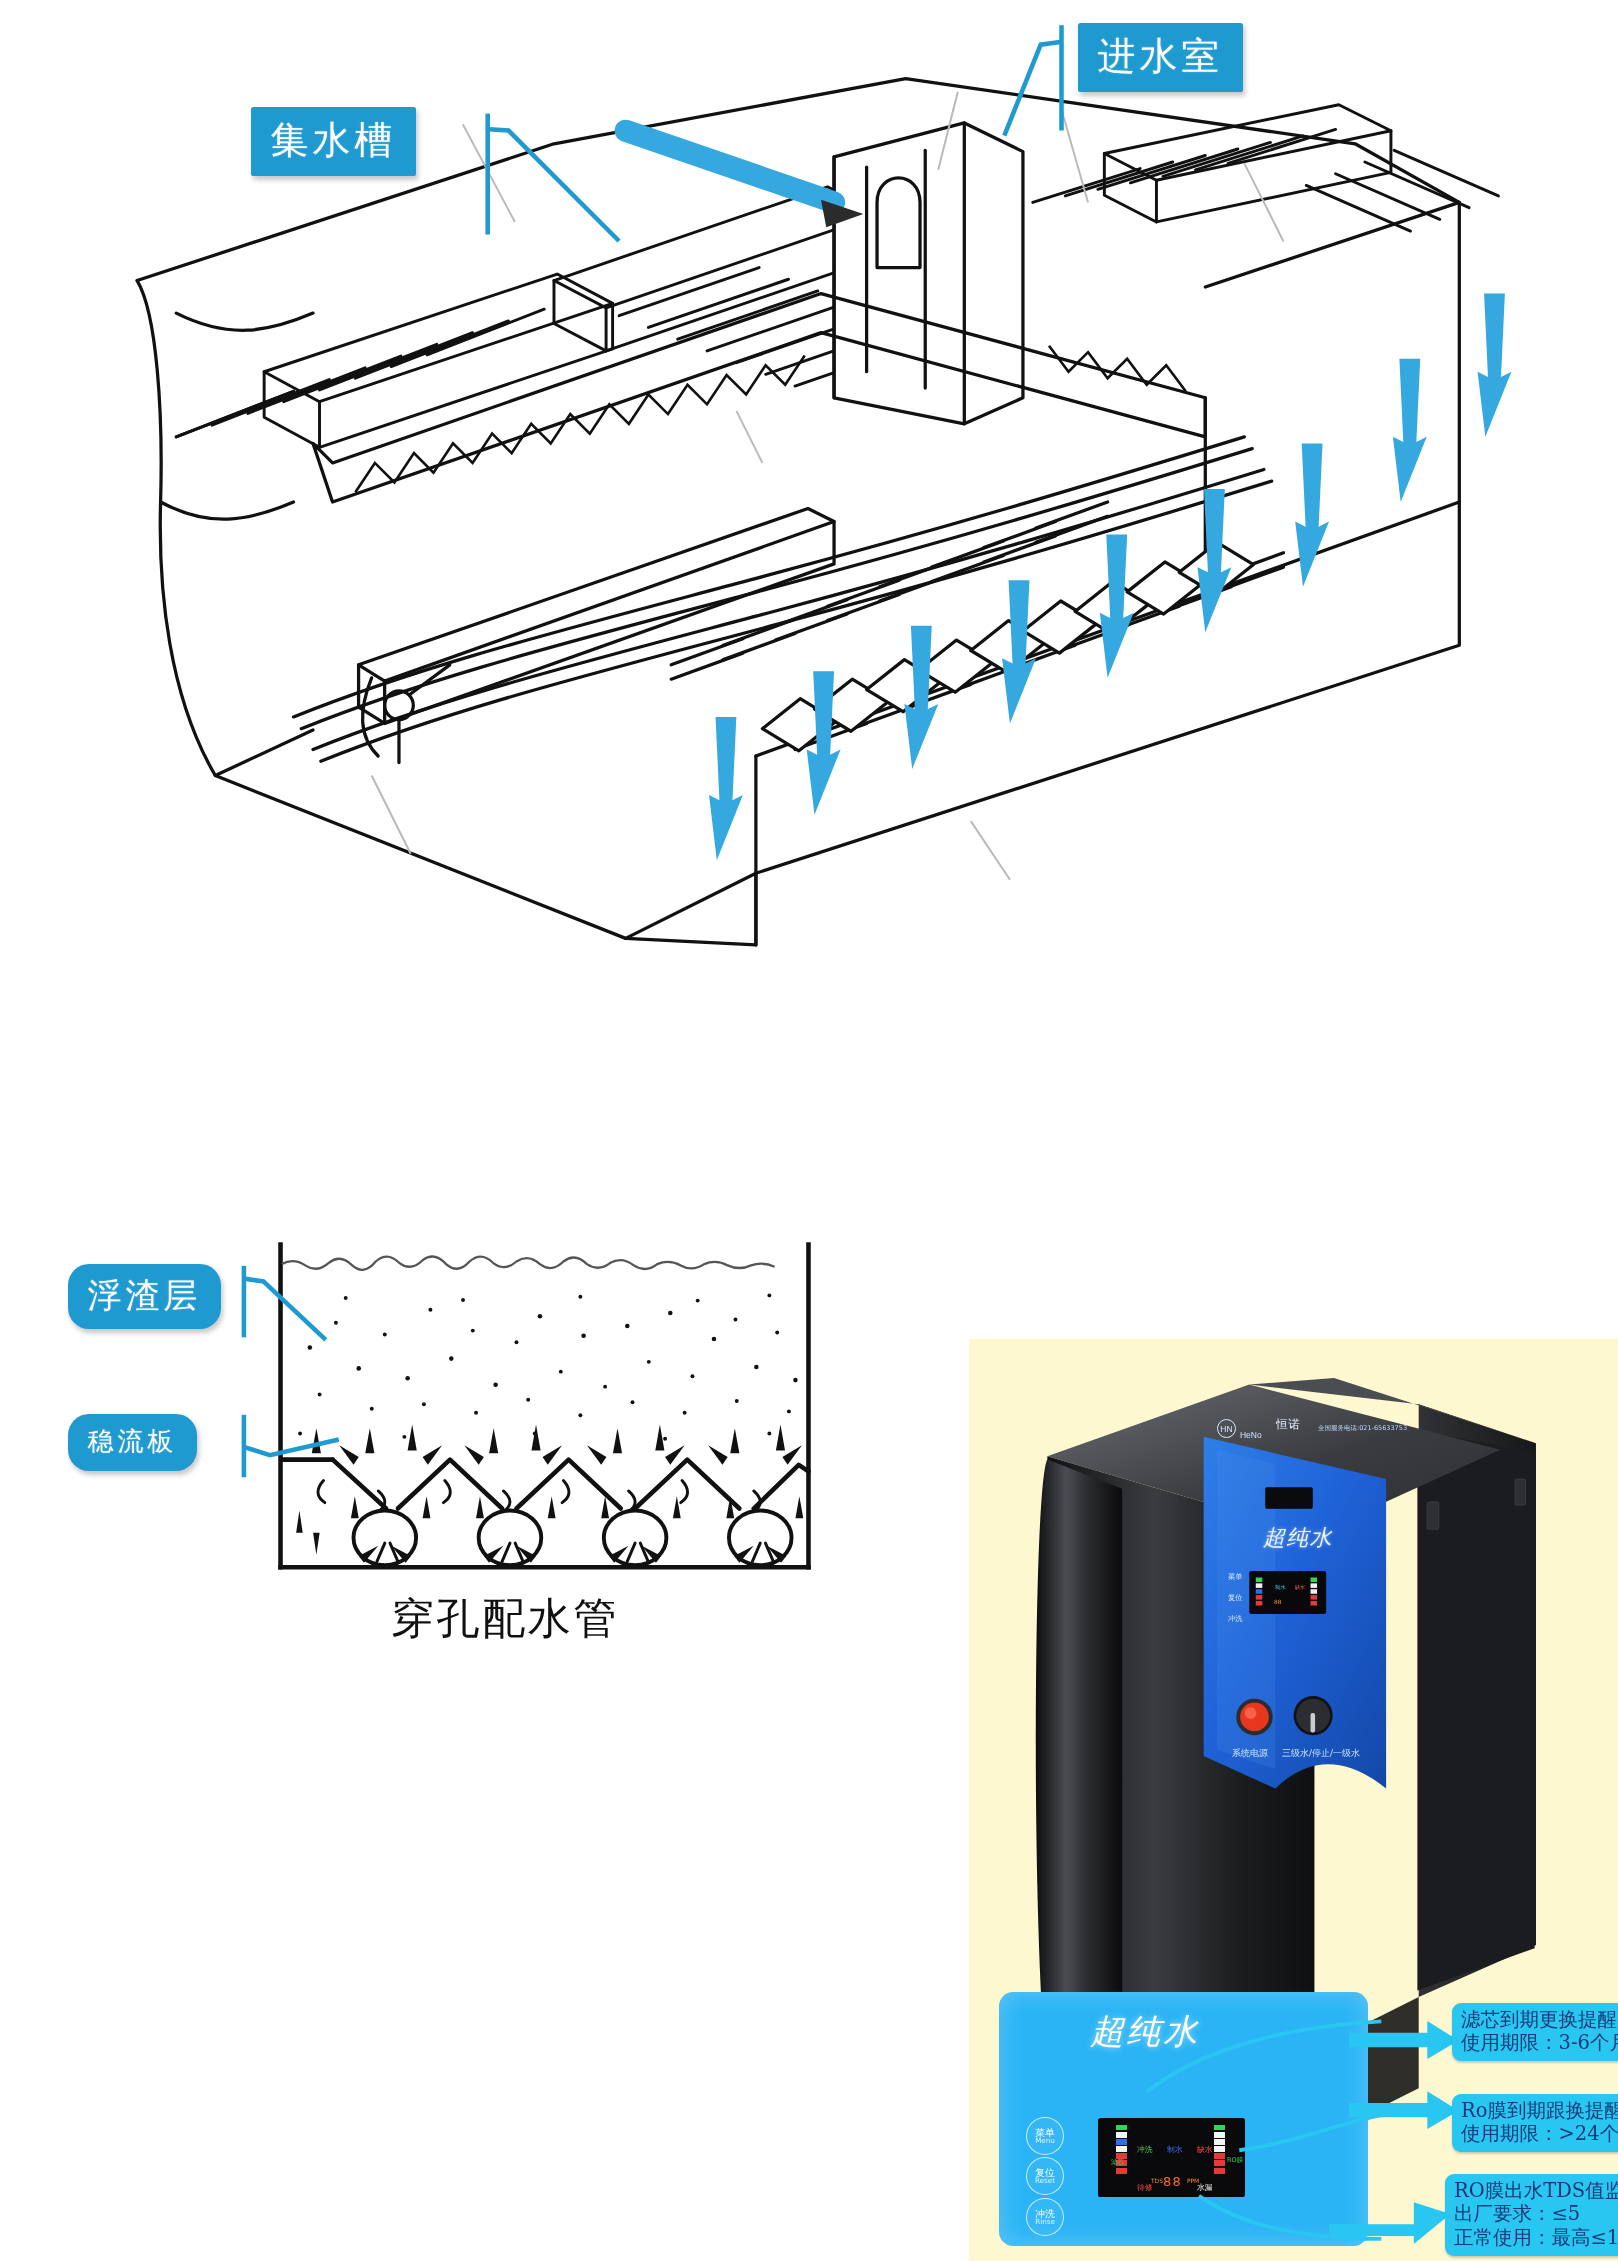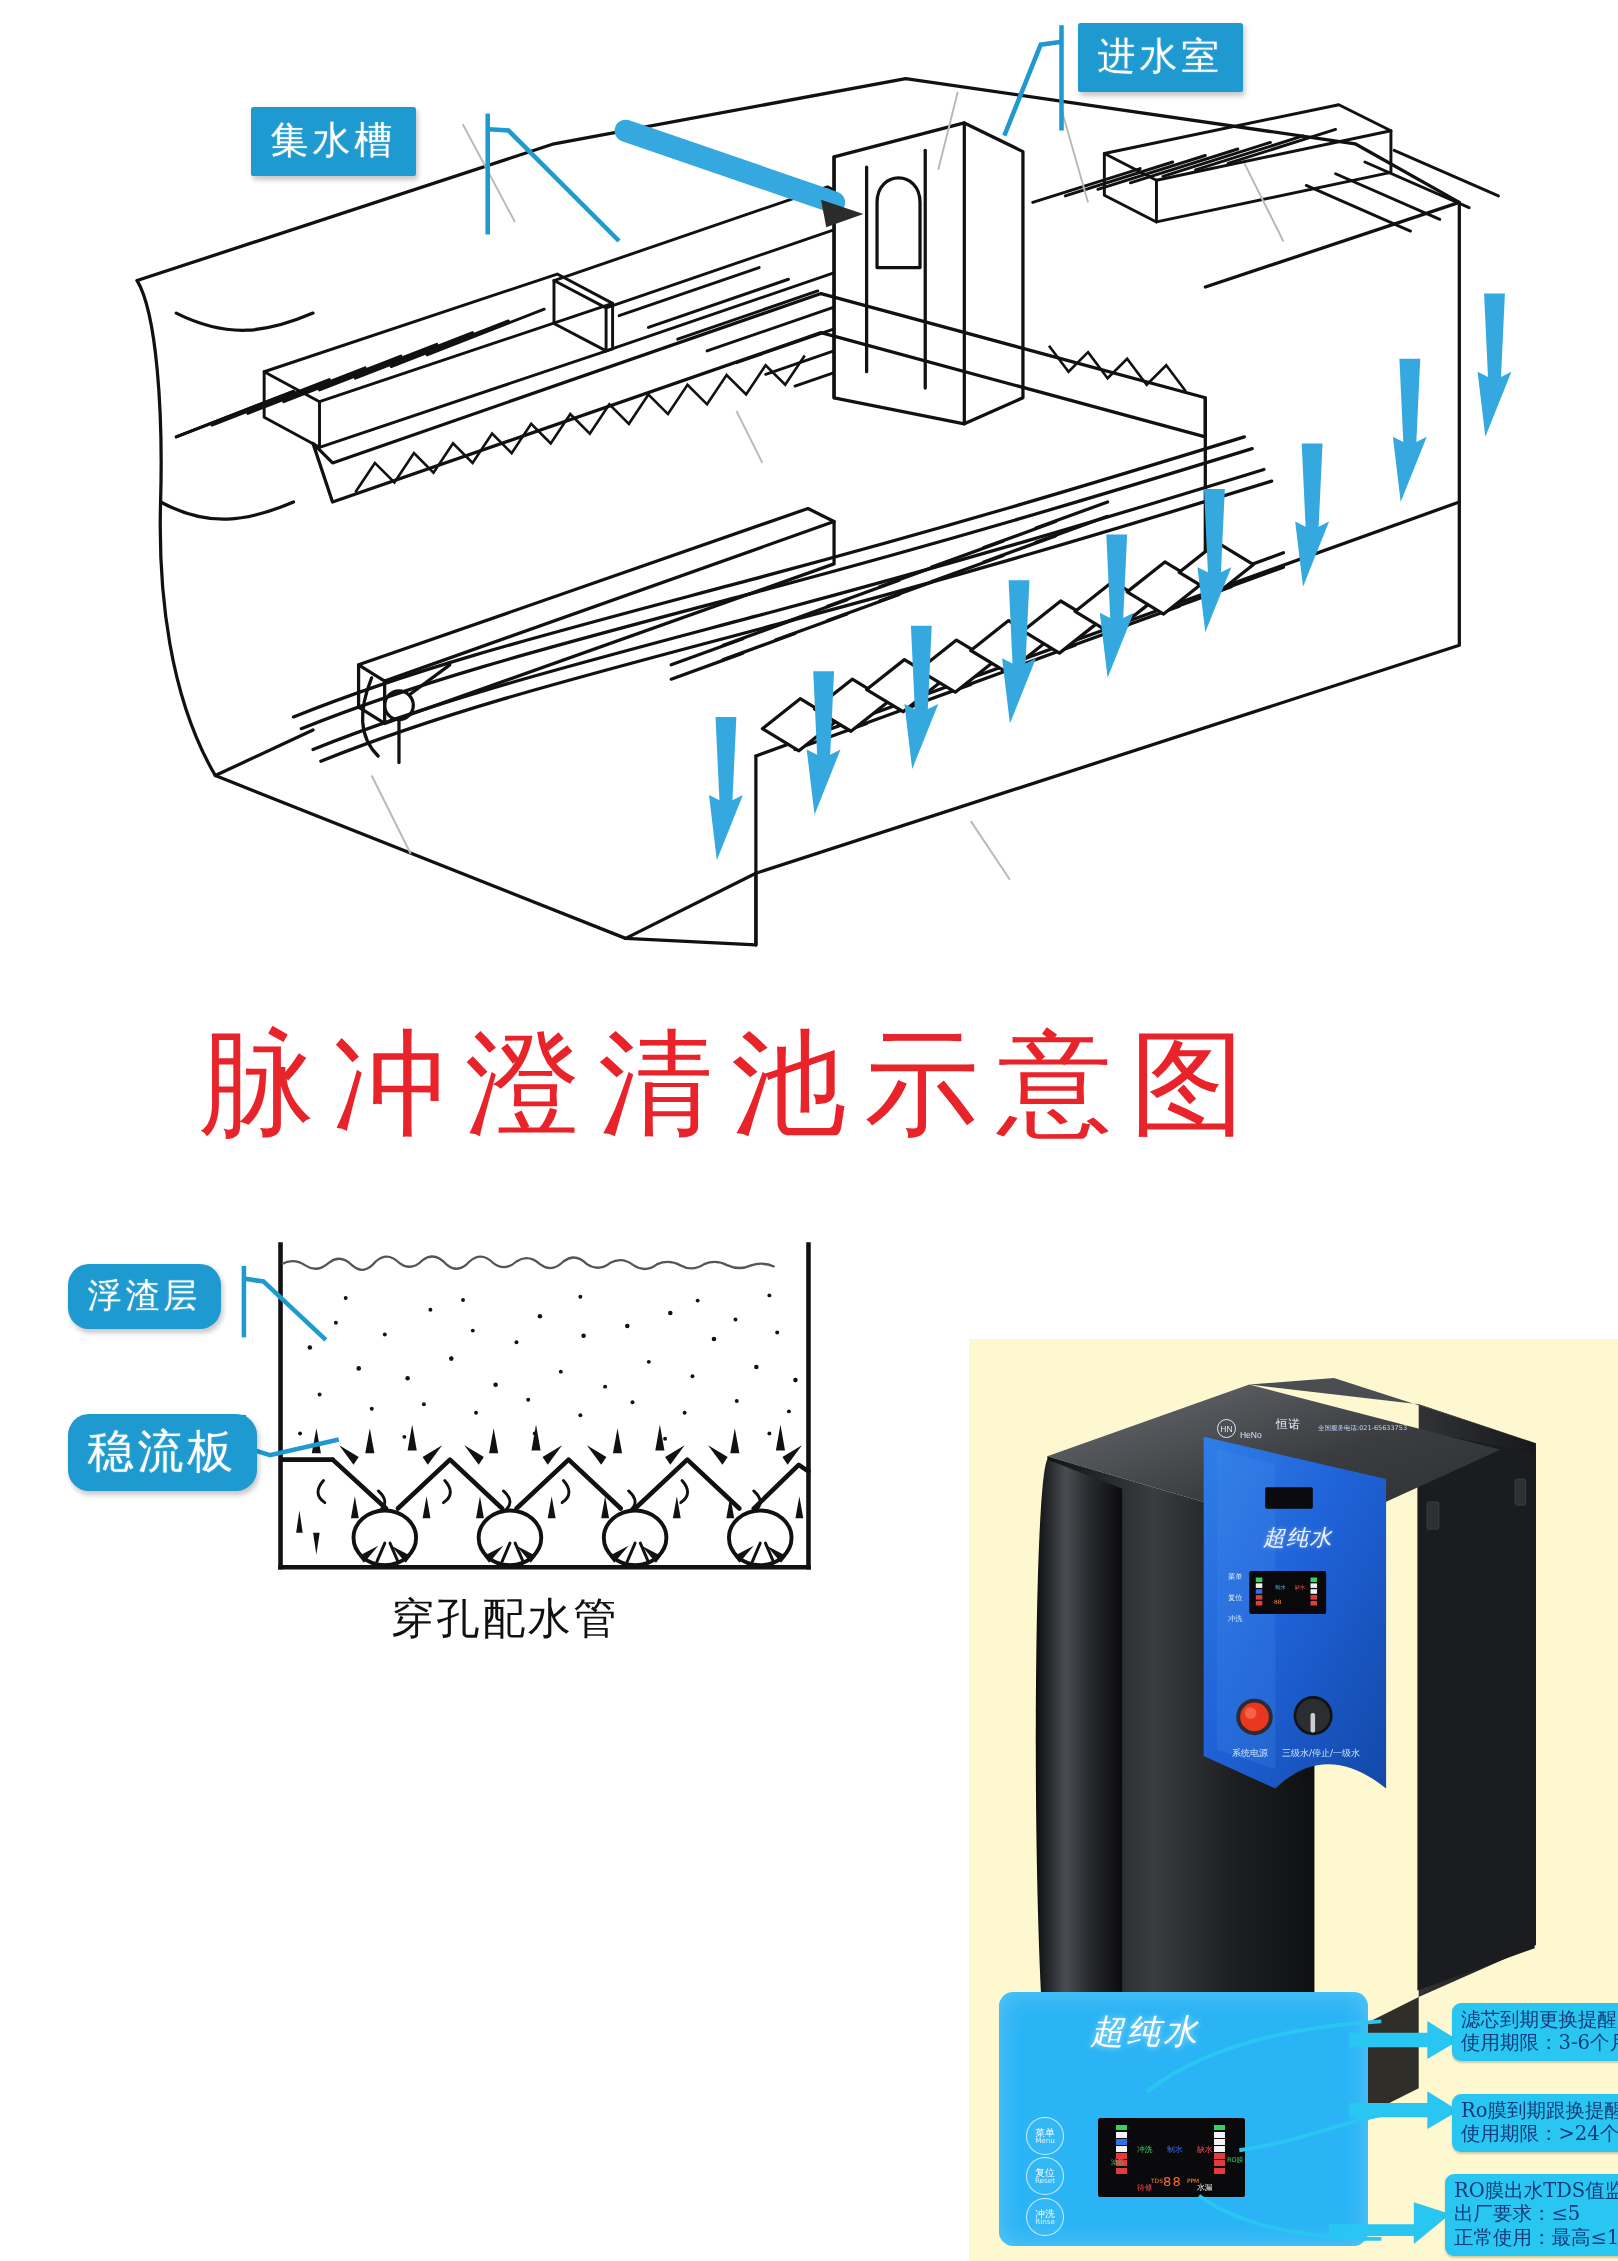--- a/index.html
+++ b/index.html
@@ -278,21 +278,20 @@
     <svg width="130" height="143" viewBox="0 0 200 220">
       <path d="M90 8 L 90 170" stroke="#1e9ad0" stroke-width="7" fill="none"></path>
       <path d="M88 34 L 58 38 L 2 178" stroke="#1e9ad0" stroke-width="7" fill="none"></path>
     </svg>
   </div>
 
   <div class="chip" style="left:251px;top:107px;">集水槽</div>
 
   <div class="chip" style="left:1078px;top:23px;">进水室</div>
 
-  <div class="redtitle" style="left:199px;top:1007px;font-size:115px;letter-spacing:18px;">脉冲澄清池示意图</div>
 
   <div class="svgbox" style="left:274px;top:1238px;width:541px;height:339px;">
     <svg width="541" height="339" viewBox="0 0 830 520">
 
       <g stroke="#111" stroke-width="7" fill="none" stroke-linecap="square">
         <path d="M10 10 L 10 505"></path>
         <path d="M10 505 L 820 505"></path>
         <path d="M820 10 L 820 505"></path>
       </g>
 
@@ -434,21 +433,21 @@
   </div>
   <div class="svgbox" style="left:240px;top:1412px;width:104px;height:72px;">
     <svg width="104" height="72" viewBox="0 0 160 110">
       <path d="M6 4 L 6 100" stroke="#1e9ad0" stroke-width="7" fill="none"></path>
       <path d="M8 54 L 46 66 L 152 42" stroke="#1e9ad0" stroke-width="7" fill="none"></path>
     </svg>
   </div>
 
   <div class="chip round" style="left:68px;top:1264px;font-size:34px;">浮渣层</div>
 
-  <div class="chip round" style="left:68px;top:1414px;font-size:46px;text-align:center;">稳流板</div>
+  <div class="chip round" style="left:68px;top:1414px;font-size:26px;text-align:center;">稳流板</div>
 
   <div style="position:absolute;left:391px;top:1590px;font-size:43px;color:#111;letter-spacing:2.6px;
               font-family:'DejaVu Sans','Liberation Sans',sans-serif;white-space:nowrap;">穿孔配水管</div>
 
   <div id="photo-panel">
     <svg width="642" height="922" viewBox="0 0 985 1415">
       <defs>
         <linearGradient id="topg" x1="0" y1="0" x2="1" y2="1">
           <stop offset="0%" stop-color="#6b6e72"></stop>
             <stop offset="55%" stop-color="#3a3c40"></stop>

